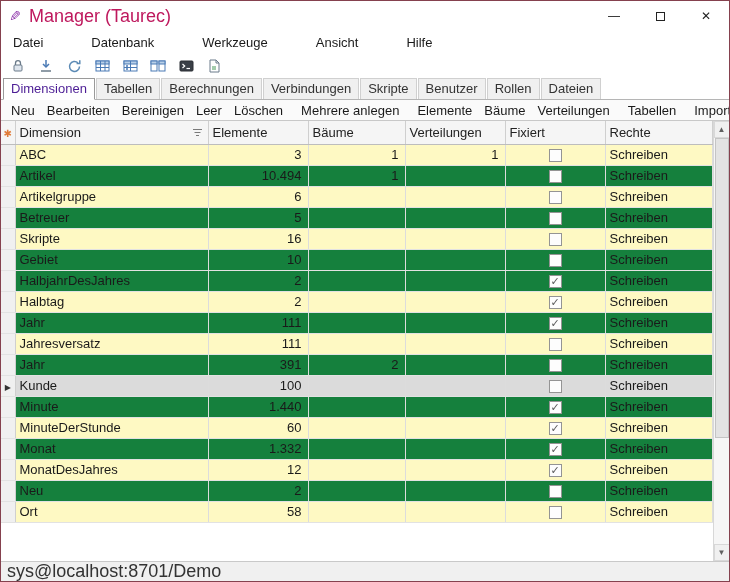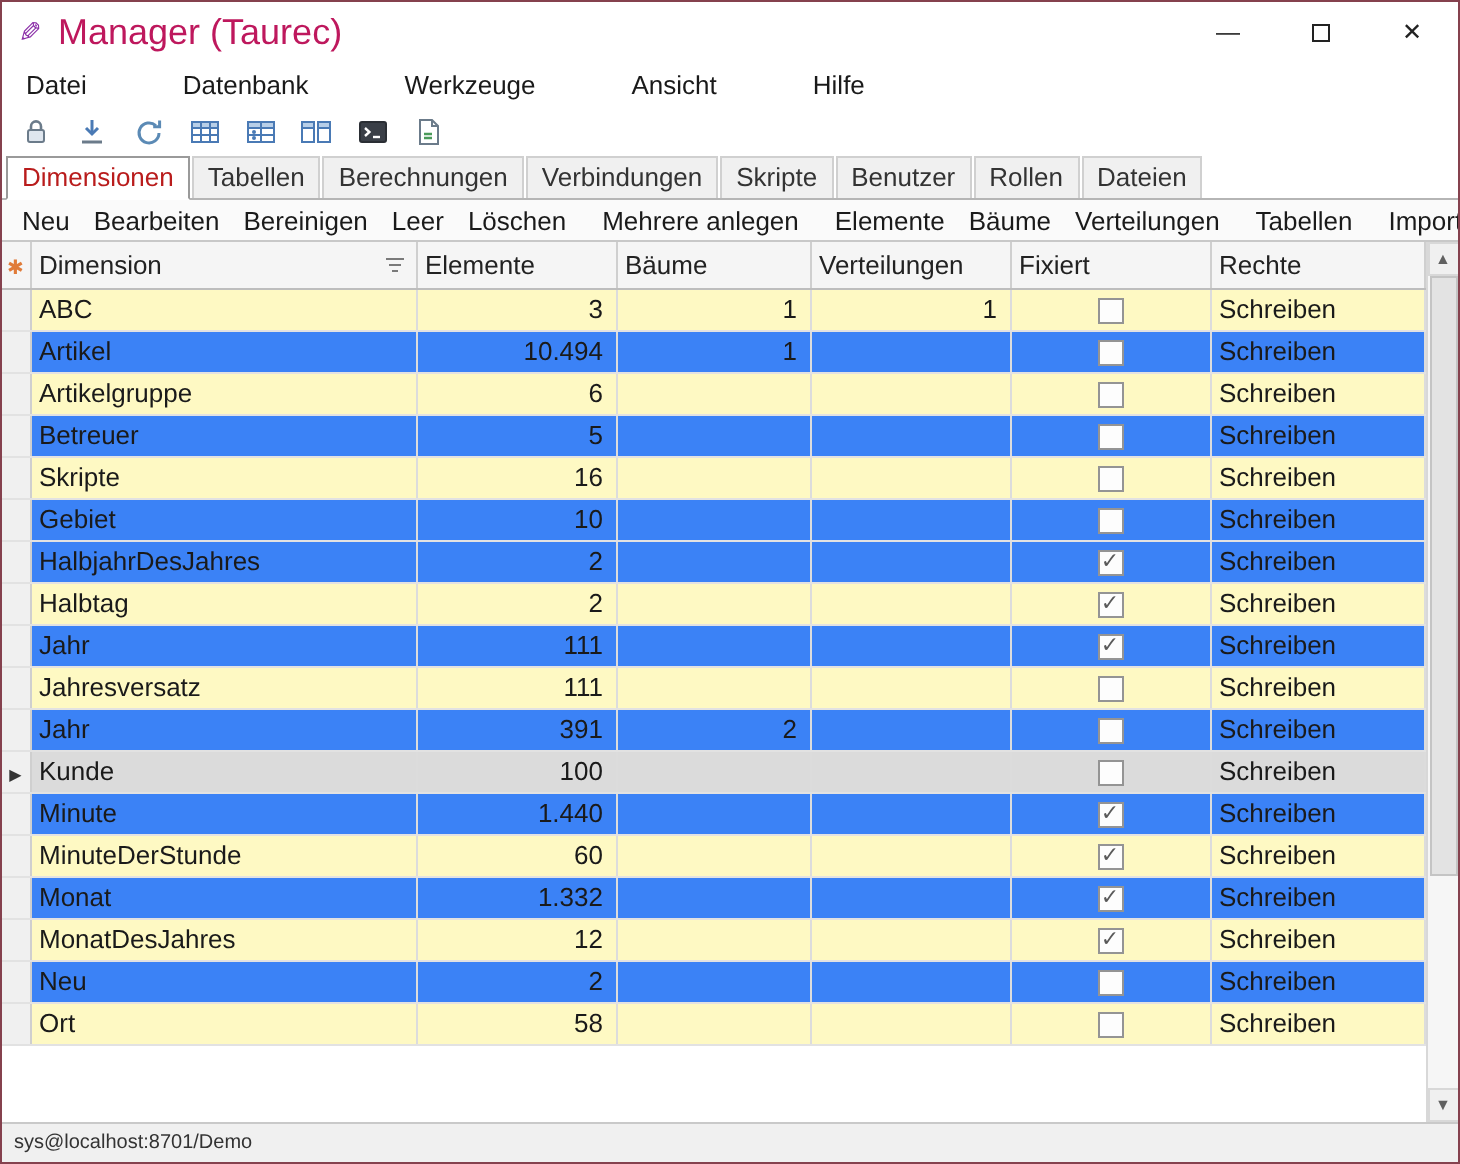--- a/index.html
+++ b/index.html
@@ -26,49 +26,49 @@
   .win-btn.max span { display:block; width: 9px; height: 9px; border: 1px solid #222; }
   
   .menubar { height: 22px; display: flex; align-items: center; padding-left: 4px; flex: none; gap: 32px; }
   .menu-item { padding: 2px 8px; cursor: default; }
   
   .toolbar { height: 26px; display: flex; align-items: center; padding-left: 4px; gap: 2px; flex: none; }
   .tool-btn { width: 26px; height: 22px; display: flex; align-items: center; justify-content: center; }
   
   .tabbar { height: 21px; display: flex; align-items: flex-end; padding-left: 2px; border-bottom: 1px solid #b5b5b5; flex: none; }
   .tab { padding: 2px 7px 3px 7px; font-size: 13px; background: #f0f0f0; border: 1px solid #d0d0d0; border-bottom: none; margin-right: 1px; color: #333; position: relative; }
-  .tab.active { background: #fff; border: 1px solid #9a9a9a; border-bottom: 1px solid #fff; margin-bottom: -1px; color: #b91c1c; }
+  .tab.active { background: #fff; border: 1px solid #9a9a9a; border-bottom: 1px solid #fff; margin-bottom: -1px; color: #4c1d95; }
   
   .actionbar { height: 21px; display: flex; align-items: center; padding-left: 4px; border-bottom: 1px solid #c8c8c8; background: #fafafa; flex: none; }
   .act { padding: 2px 6px; white-space: nowrap; }
   .act-sep { width: 1px; height: 14px; background: #c8c8c8; margin: 0 3px; }
   
   .table-wrap { flex: 1 1 auto; display: flex; overflow: hidden; background: #fff; }
   table { border-collapse: collapse; table-layout: fixed; width: 711px; align-self: flex-start; }
   th, td { height: 21px; padding: 0 4px; overflow: hidden; white-space: nowrap; border-right: 1px solid #dcdcdc; border-bottom: 1px solid #e2e2e2; font-weight: normal; text-align: left; }
   thead th { height: 23px; background: #f5f5f5; border-right: 1px solid #cfcfcf; border-bottom: 1px solid #bdbdbd; color: #222; }
   th.c-dim { position: relative; }
   .sort-icon { position: absolute; right: 5px; top: 7px; }
   .c-marker { width: 14px; padding: 0 1px; text-align: center; }
   td.c-marker { background: #f0f0f0; border-right: 1px solid #cfcfcf; }
   .star { color: #e07b39; font-size: 10px; }
   .row-marker { font-size: 8px; color: #333; }
   .num { text-align: right; padding-right: 6px; }
   .center { text-align: center; }
-  tbody tr { background: #3b82f6; }
+  tbody tr { background: #15803d; }
   tbody tr.alt { background: #fef9c3; }
   tbody tr.selected { background: #dbdbdb; }
   .checkbox { display: inline-block; width: 13px; height: 13px; border: 1px solid #949494; background: #fdfdfd; vertical-align: middle; line-height: 11px; font-size: 11px; color: #5a5a5a; text-align: center; }
   
   .vscroll { width: 17px; background: #f6f6f6; border-left: 1px solid #d8d8d8; display: flex; flex-direction: column; flex: none; }
   .scroll-btn { height: 17px; display: flex; align-items: center; justify-content: center; font-size: 8px; color: #606060; background: #f0f0f0; border: 1px solid #d8d8d8; }
   .scroll-track { flex: 1 1 auto; position: relative; }
   .scroll-thumb { position: absolute; top: 0; left: 1px; right: 1px; height: 300px; background: #e3e3e3; border: 1px solid #c4c4c4; }
   
-  .statusbar { height: 20px; flex: none; background: #f0f0f0; border-top: 1px solid #c9c9c9; display: flex; align-items: center; padding-left: 6px; font-size: 10px; color: #333; }
+  .statusbar { height: 20px; flex: none; background: #f0f0f0; border-top: 1px solid #c9c9c9; display: flex; align-items: center; padding-left: 6px; font-size: 18px; color: #333; }
 </style>
 </head>
 <body>
 
 <div class="window">
 
   <div class="titlebar">
     <span class="app-icon">✎</span>
     <span class="title">Manager (Taurec)</span>
     <div class="win-controls">

